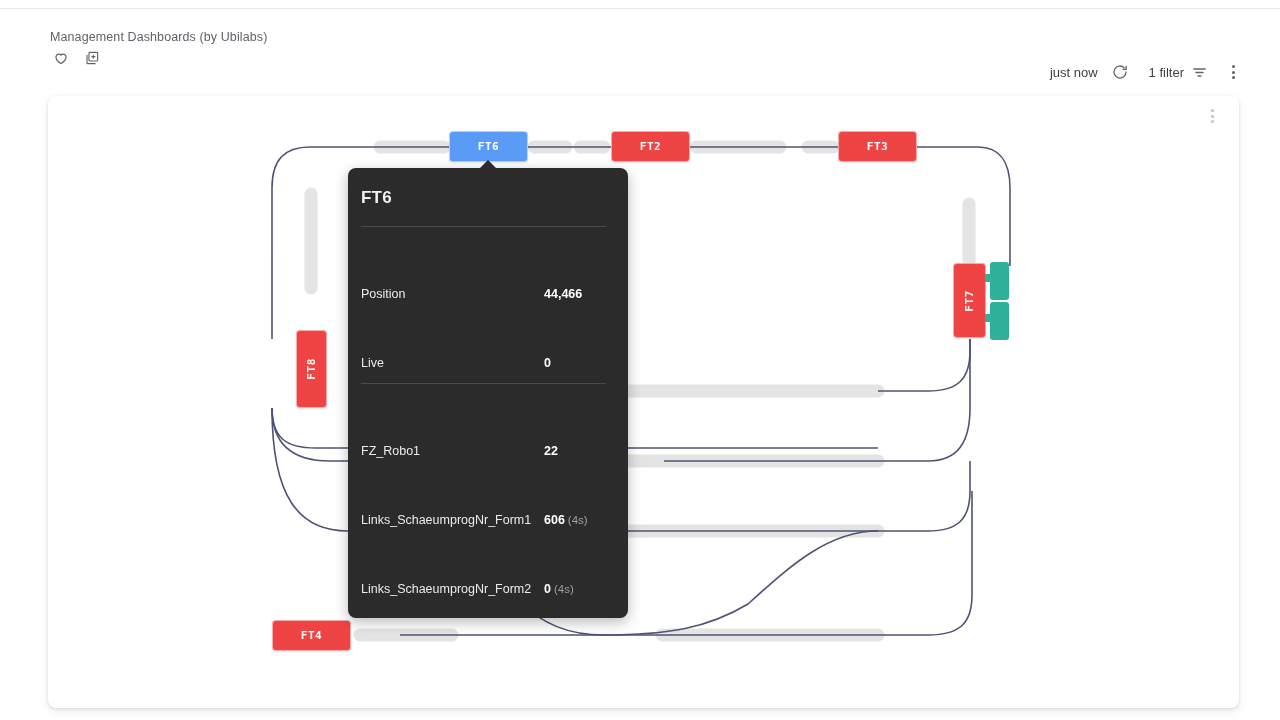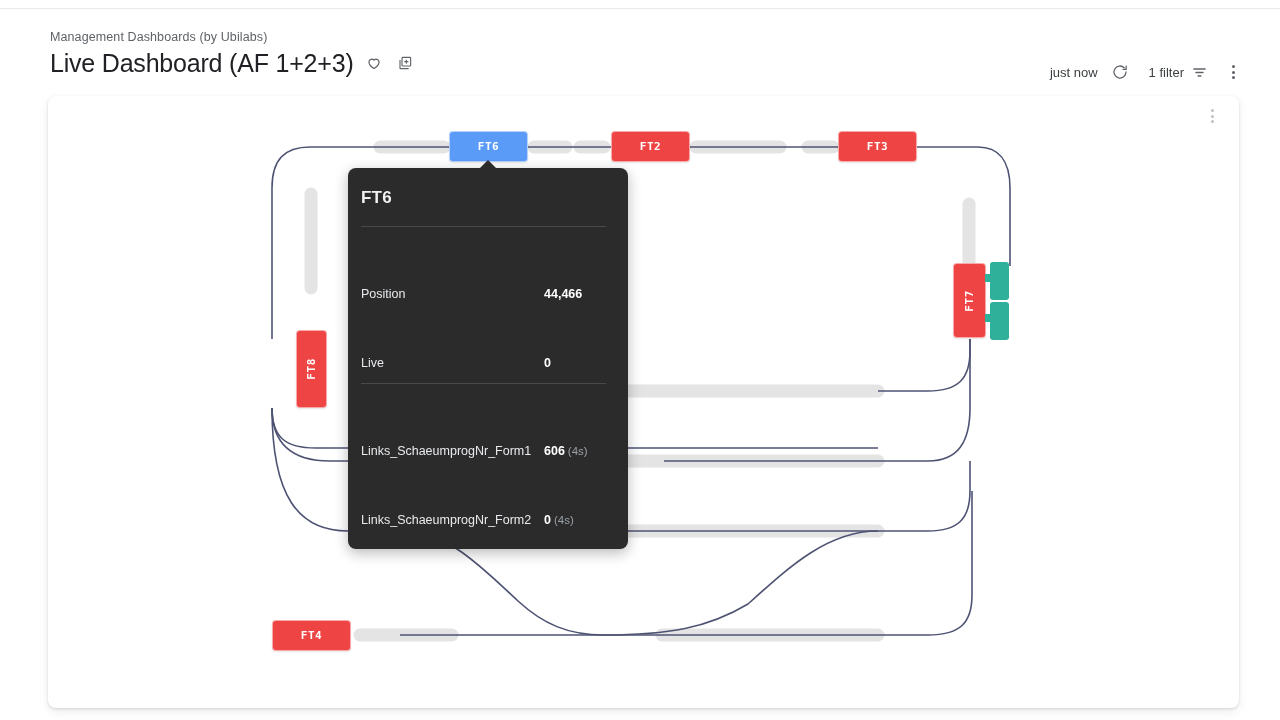--- a/index.html
+++ b/index.html
@@ -113,21 +113,20 @@
 </head>
 <body>
 
 <div class="top-rule"></div>
 
 <div class="header">
 
   <div class="breadcrumb">Management Dashboards (by Ubilabs)</div>
 
   <div class="title-row">
-    <div class="page-title">Live Dashboard (AF 1+2+3)</div>
 
     <button class="icon-btn">
       <span>
         <svg class="hdr-icon" width="16" height="16" viewBox="0 0 24 24" fill="none" stroke="currentColor" stroke-width="1.8">
           <path d="M12 20.4s-7.6-4.9-7.6-10A4.4 4.4 0 0 1 12 7.6a4.4 4.4 0 0 1 7.6 2.8c0 5.1-7.6 10-7.6 10z"></path>
         </svg>
       </span>
     </button>
 
     <button class="icon-btn">
@@ -292,20 +291,26 @@
       <span class="v">
         <b>0</b>
       </span>
     </div>
   </div>
 
   <div class="tt-sep"></div>
 
   <div class="tt-group">
     <div class="tt-row">
+      <span class="k">FZ_Robo1</span>
+      <span class="v">
+        <b>22</b><span class="tt-age"></span>
+      </span>
+    </div>
+    <div class="tt-row">
       <span class="k">Links_SchaeumprogNr_Form1</span>
       <span class="v">
         <b>606</b><span class="tt-age">(4s)</span>
       </span>
     </div>
     <div class="tt-row">
       <span class="k">Links_SchaeumprogNr_Form2</span>
       <span class="v">
         <b>0</b><span class="tt-age">(4s)</span>
       </span>

